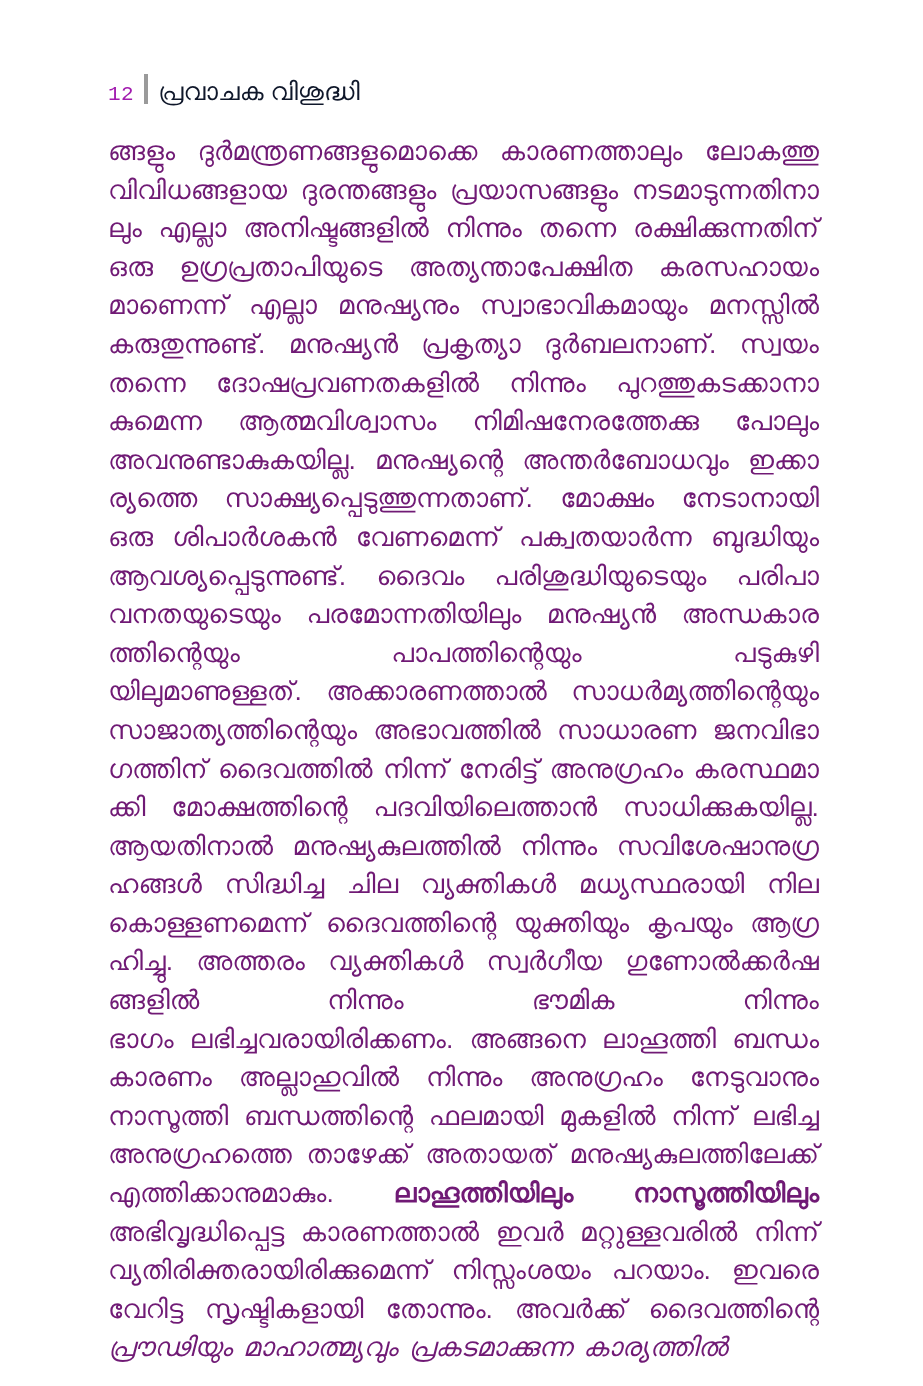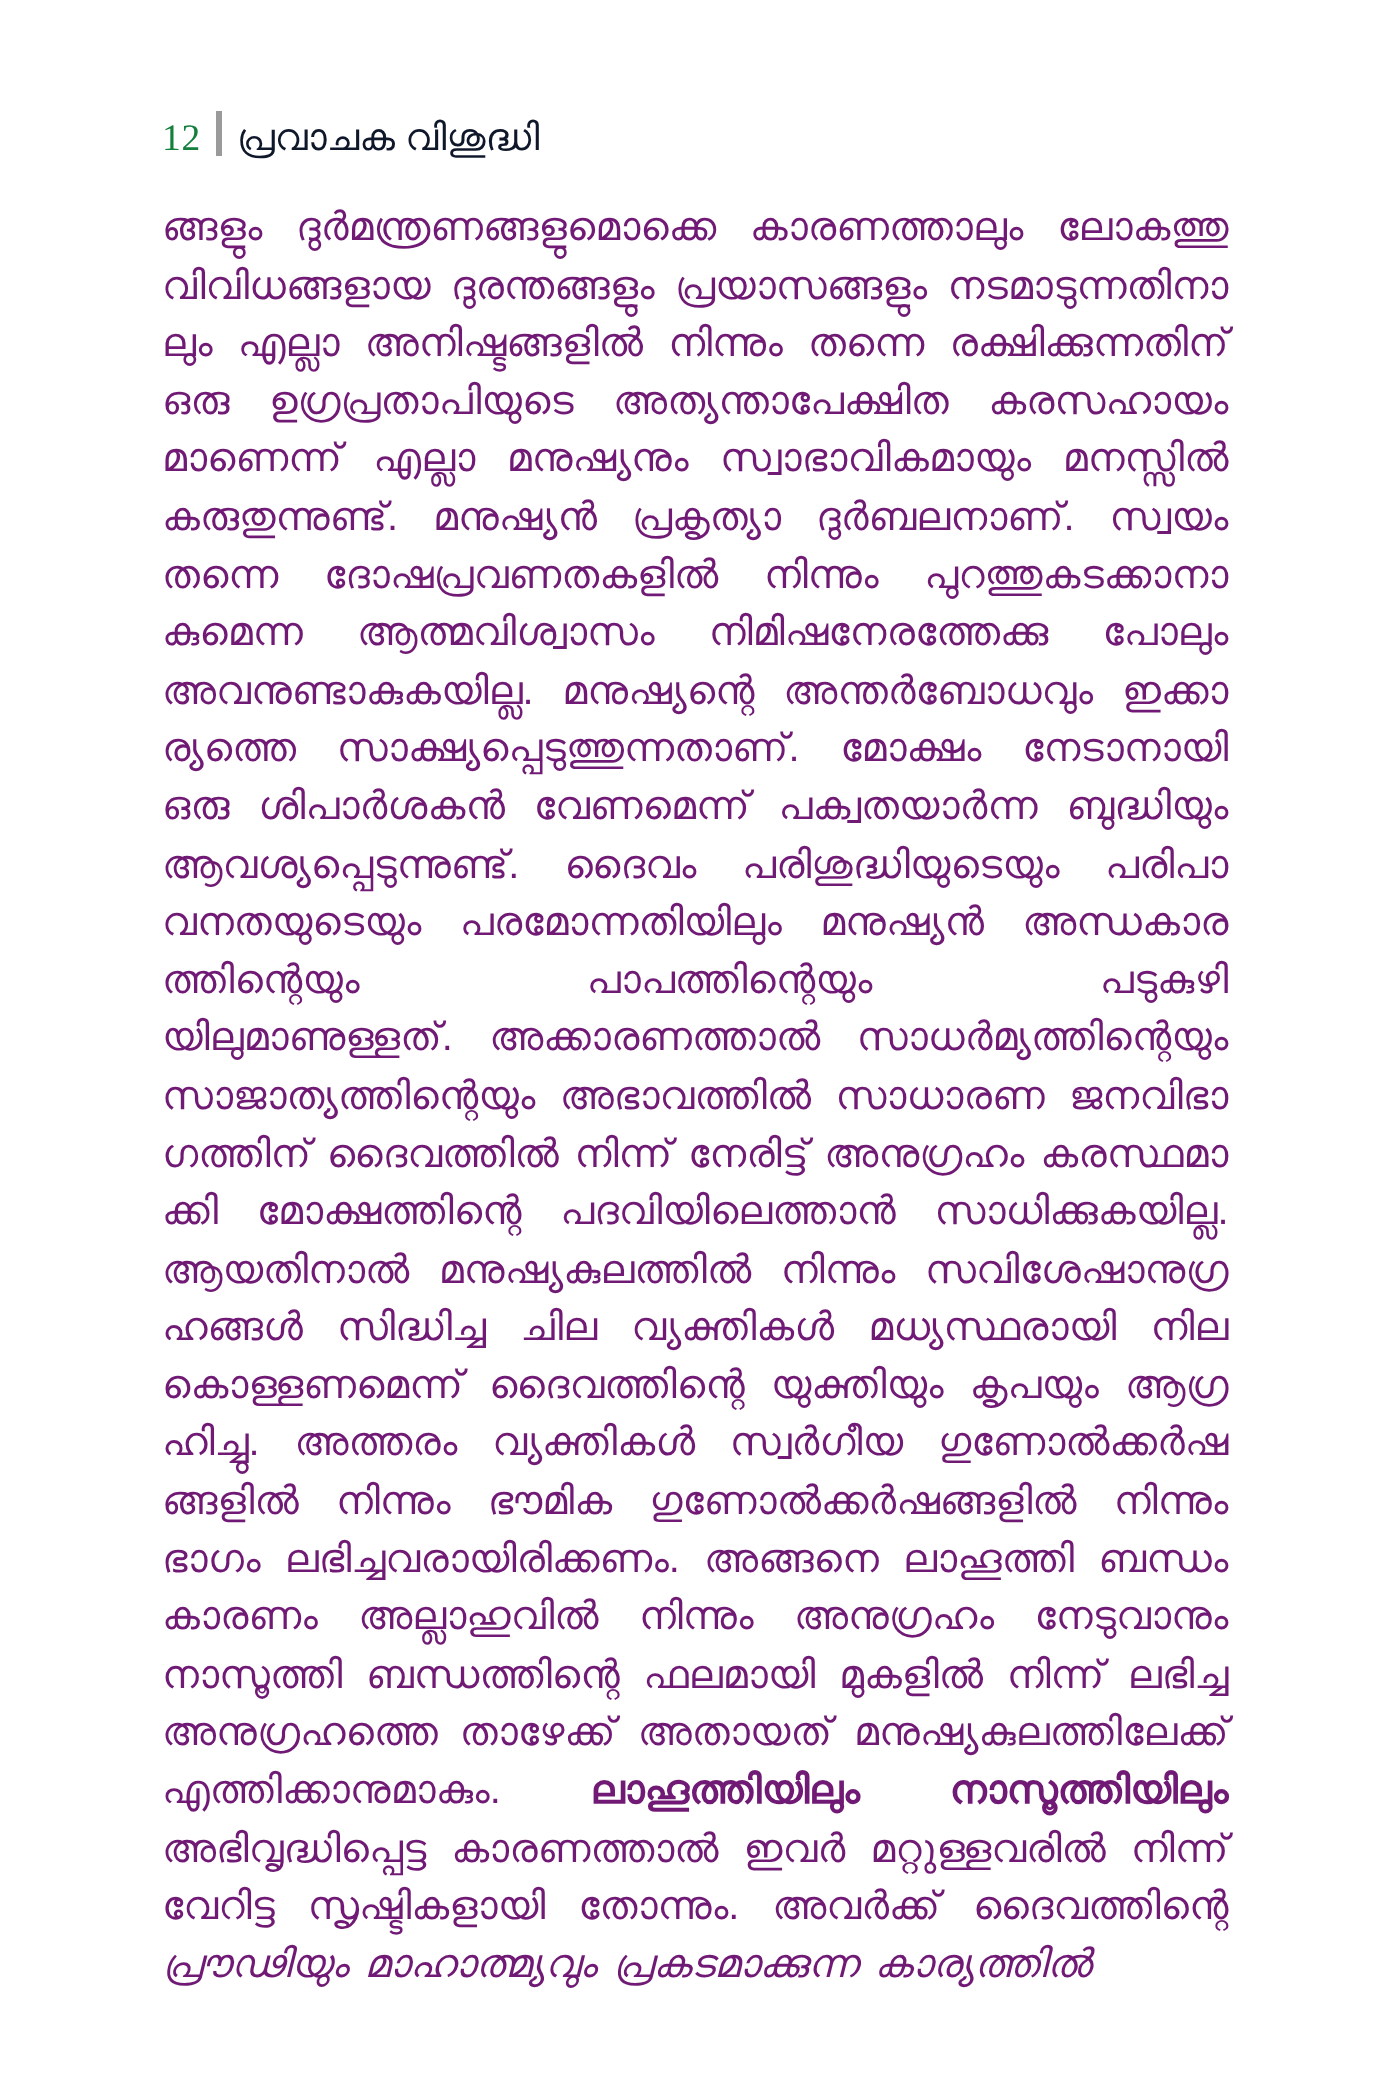--- a/index.html
+++ b/index.html
@@ -26,24 +26,24 @@
   .running-head {
     position: absolute;
     left: 108px;
     top: 70px;
     display: flex;
     align-items: baseline;
     gap: 0;
     white-space: nowrap;
   }
   .folio {
-    font-family: Liberation Serif, serif;
-    font-size: 25px;
+    font-family: Liberation Mono, monospace;
+    font-size: 21px;
     line-height: 1;
-    color: #15803d;
+    color: #a21caf;
     letter-spacing: 0.5px;
   }
   .head-rule {
     display: inline-block;
     width: 4px;
     height: 30px;
     background: #9a9a9a;
     margin: 0 10px;
     position: relative;
     top: 4px;
@@ -238,21 +238,20 @@
         <span class="w">ഹിച്ചു.</span>
         <span class="w">അത്തരം</span>
         <span class="w">വ്യക്തികള്‍</span>
         <span class="w">സ്വര്‍ഗീയ</span>
         <span class="w">ഗുണോല്‍ക്കര്‍ഷ</span>
       </div>
       <div class="text-line">
         <span class="w">ങ്ങളില്‍</span>
         <span class="w">നിന്നും</span>
         <span class="w">ഭൗമിക</span>
-        <span class="w">ഗുണോല്‍ക്കര്‍ഷങ്ങളില്‍</span>
         <span class="w">നിന്നും</span>
       </div>
       <div class="text-line">
         <span class="w">ഭാഗം</span>
         <span class="w">ലഭിച്ചവരായിരിക്കണം.</span>
         <span class="w">അങ്ങനെ</span>
         <span class="w">ലാഹൂത്തി</span>
         <span class="w">ബന്ധം</span>
       </div>
       <div class="text-line">
@@ -282,20 +281,26 @@
         <span class="w"><b class="bold-run">നാസൂത്തിയിലും</b></span>
       </div>
       <div class="text-line">
         <span class="w">അഭിവൃദ്ധിപ്പെട്ട</span>
         <span class="w">കാരണത്താല്‍</span>
         <span class="w">ഇവര്‍</span>
         <span class="w">മറ്റുള്ളവരില്‍</span>
         <span class="w">നിന്ന്</span>
       </div>
       <div class="text-line">
+        <span class="w">വ്യതിരിക്തരായിരിക്കുമെന്ന്</span>
+        <span class="w">നിസ്സംശയം</span>
+        <span class="w">പറയാം.</span>
+        <span class="w">ഇവരെ</span>
+      </div>
+      <div class="text-line">
         <span class="w">വേറിട്ട</span>
         <span class="w">സൃഷ്ടികളായി</span>
         <span class="w">തോന്നും.</span>
         <span class="w">അവര്‍ക്ക്</span>
         <span class="w">ദൈവത്തിന്റെ</span>
       </div>
       <div class="text-line last">
         <span class="w">പ്രൗഢിയും</span>
         <span class="w">മാഹാത്മ്യവും</span>
         <span class="w">പ്രകടമാക്കുന്ന</span>

